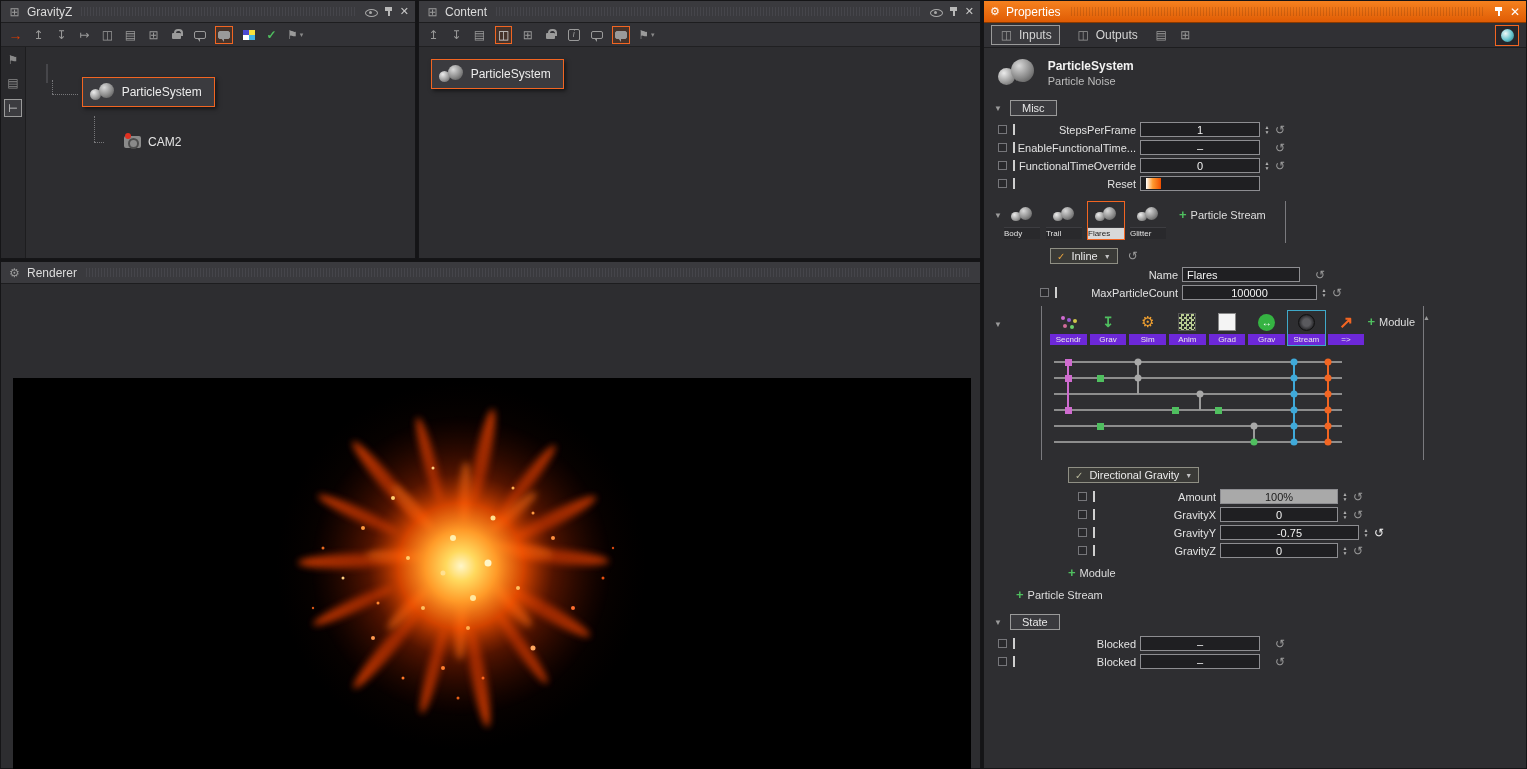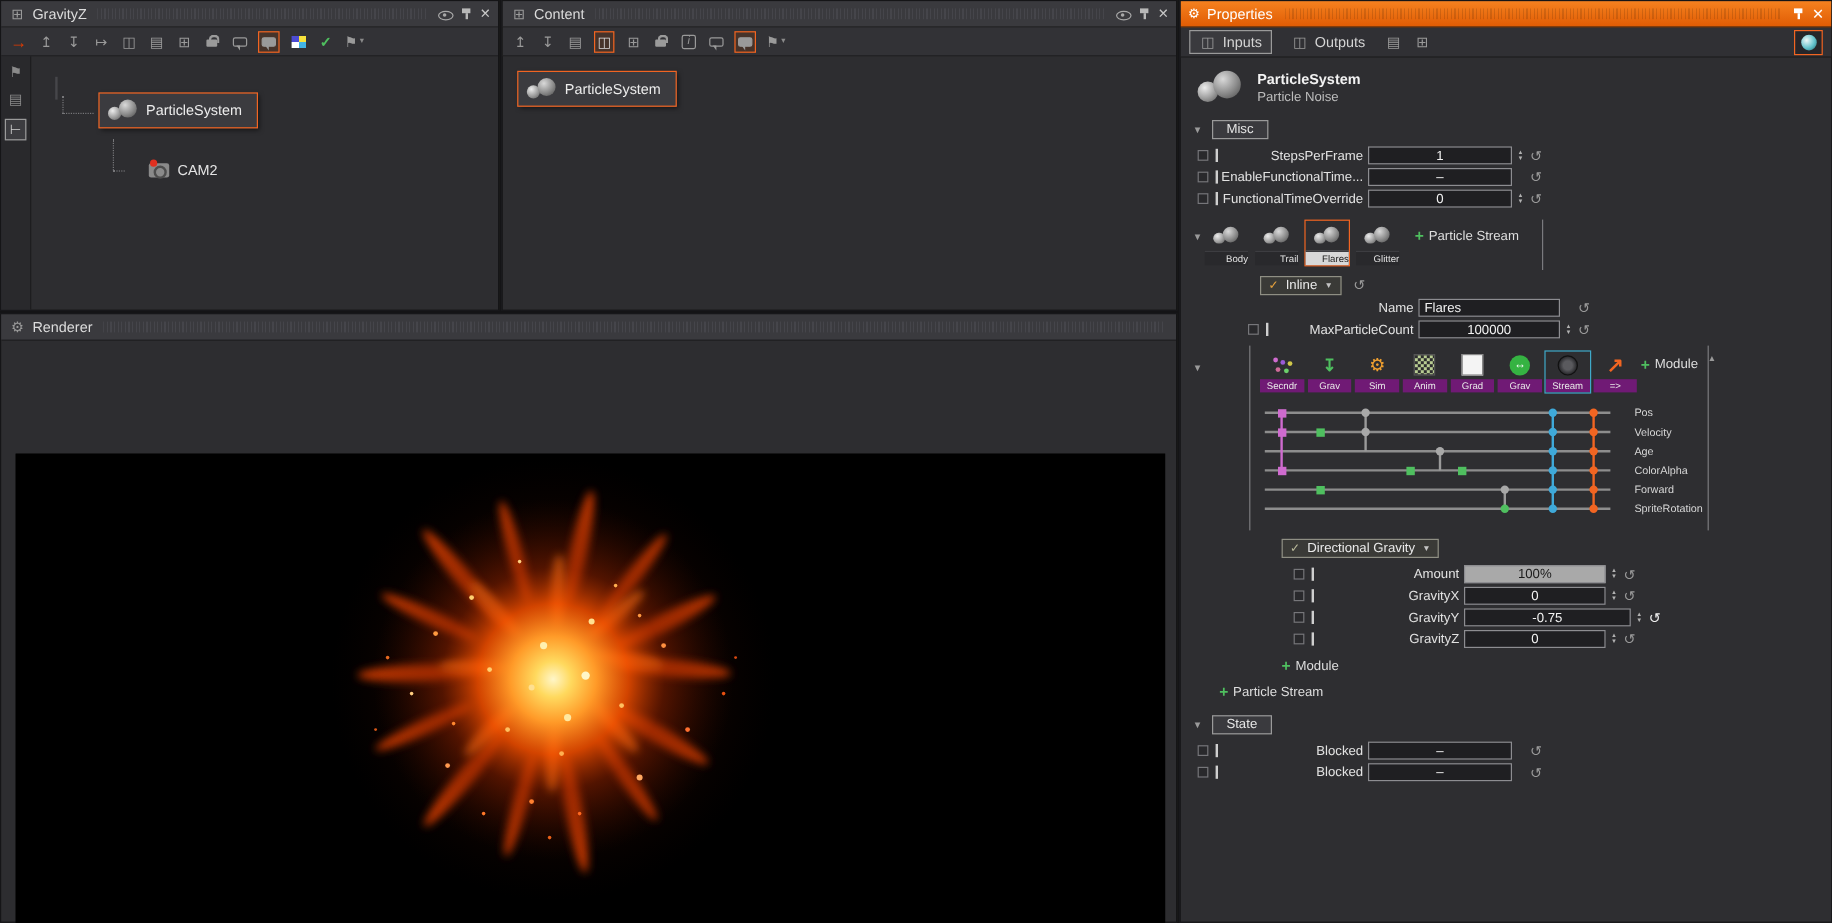--- a/index.html
+++ b/index.html
@@ -90,41 +90,41 @@
 .pinput.leftal{justify-content:flex-start;padding-left:4px}
 .pinput.filled{background:#a9a9a9;color:#1c1c1c;border-color:#8d8d91}
 .reset-chip{width:15px;height:11px;background:linear-gradient(90deg,#ffffff,#ff9a30 45%,#f04e00);margin-left:1px}
 .spin{display:flex;flex-direction:column;margin-left:3px;color:#b2b2b2;font-size:5px;line-height:5px;flex:none;width:8px;text-align:center}
 .spin.ghost{visibility:hidden}
 .reset{margin-left:4px;color:#9a9a9a;font-size:12px;flex:none;line-height:1}
 .reset.bright{color:#f0f0f0}
 
 .streams-row{display:flex;align-items:flex-start;margin:9px 0 4px 0;padding-left:9px;position:relative}
 .streams-group{display:flex;align-items:flex-start;gap:4px;width:283px;border-right:1px solid #7a7a7e;padding-bottom:3px}
-.stream-tab{width:38px;text-align:right;border:1px solid transparent}
+.stream-tab{width:38px;text-align:left;border:1px solid transparent}
 .stream-tab .sicon{height:25px;display:flex;align-items:center;justify-content:center}
 .stream-label{font-size:8px;color:#e2e2e2;background:#29292c;padding:1px 0;border-top:1px solid #3d3d41}
 .stream-tab.selected{border:1px solid #f26522}
 .stream-tab.selected .stream-label{background:#d8d8d8;color:#1c1c1c}
 .add-btn{display:flex;align-items:center;gap:4px;color:#dedede;font-size:11px;white-space:nowrap}
 .plus{color:#4fbf5f;font-weight:bold;font-size:13px}
 .streams-row .add-btn{margin-top:6px;margin-left:8px}
 
 .inline-row{display:flex;align-items:center;height:18px;margin:2px 0 1px 0}
 .combo{display:flex;align-items:center;gap:6px;border:1px solid #8f8f84;background:#3a3a37;padding:1px 6px;font-size:11px;color:#eaeaea}
 .combo .cchk{font-size:10px}
 .combo .carrow{font-size:7px;color:#c4c4c4}
 
 .module-block{position:relative;display:flex;margin:5px 0 2px 0}
 .module-block>.tri{margin:14px 0 0 9px}
 .module-group{margin-left:38px;width:383px;border-left:1px solid #7a7a7e;border-right:1px solid #7a7a7e;padding:5px 0 8px 8px}
 .module-icons{display:flex;align-items:flex-start;gap:3px}
 .mtile{width:37px;text-align:center}
 .mtile .micon{height:22px;display:flex;align-items:center;justify-content:center}
-.mtile .mlabel{font-size:8px;color:#e8e8e8;background:#701a75;padding:1px 0;margin-top:1px}
+.mtile .mlabel{font-size:8px;color:#e8e8e8;background:#6d28d9;padding:1px 0;margin-top:1px}
 .mtile.outlined{outline:1px solid #3fa9c9}
 .secndr-dots{width:4px;height:4px;border-radius:50%;background:#d06bd0;box-shadow:6px 2px 0 #9a5ad6,2px 8px 0 #d06b9a,9px 9px 0 #6bd06b,12px 3px 0 #d0c84a;margin:-8px 0 0 -10px}
 .grav-g{color:#4fbf5f;font-size:14px;font-weight:bold}
 .sim-g{color:#f0a030;font-size:15px}
 .noise-sq{width:18px;height:18px;background:repeating-conic-gradient(#b8cc92 0% 25%,#2c2c2e 0% 50%);background-size:5px 5px;border:1px solid #555}
 .grad-sq{width:18px;height:18px;background:#f4f4f4;border:1px solid #888}
 .anim-c{width:17px;height:17px;border-radius:50%;background:#35b342;color:#fff;font-size:10px;display:flex;align-items:center;justify-content:center}
 .sprit-c{width:17px;height:17px;border-radius:50%;background:radial-gradient(circle,#5a5a5e 35%,#232326 75%);border:1px solid #111}
 .fwd-g{color:#f26522;font-size:17px;font-weight:bold}
 .module-add{margin-left:auto;margin-right:8px;margin-top:3px}
@@ -402,20 +402,28 @@
       <span class="chk"></span>
         <span class="vbar"></span>
       <span class="plabel">FunctionalTimeOverride</span>
       <div class="pinput">0</div>
       <span class="spin">
           <span>▲</span>
           <span>▼</span>
         </span>
       <span class="reset">↺</span>
     </div>
+    <div class="prow">
+      <span class="chk"></span>
+        <span class="vbar"></span>
+      <span class="plabel">Reset</span>
+      <div class="pinput leftal">
+          <span class="reset-chip"></span>
+        </div>
+    </div>
 
     <div class="streams-row">
       <span class="tri" style="margin-top:10px">▼</span>
       <div class="streams-group">
         <div class="stream-tab">
           <div class="sicon">
               <span class="particle-icon" style="--s:0.82"></span>
             </div>
           <div class="stream-label">Body</div>
         </div>
@@ -459,21 +467,21 @@
       <span class="spin ghost">
           <span>▲</span>
           <span>▼</span>
         </span>
       <span class="reset">↺</span>
     </div>
     <div class="prow">
       <span class="chk" style="margin-left:56px"></span>
         <span class="vbar"></span>
       <span class="plabel">MaxParticleCount</span>
-      <div class="pinput" style="width:118px">100000</div>
+      <div class="pinput" style="width:135px">100000</div>
       <span class="spin">
           <span>▲</span>
           <span>▼</span>
         </span>
       <span class="reset">↺</span>
     </div>
 
     <div class="module-block">
       <span class="tri">▼</span>
       <div class="module-group">
@@ -575,28 +583,20 @@
               </g>
             <g fill="#f26522">
                 <circle cx="278" cy="10" r="3.5"></circle>
                 <circle cx="278" cy="26" r="3.5"></circle>
                 <circle cx="278" cy="42" r="3.5"></circle>
                 <circle cx="278" cy="58" r="3.5"></circle>
                 <circle cx="278" cy="74" r="3.5"></circle>
                 <circle cx="278" cy="90" r="3.5"></circle>
               </g>
           </svg>
-          <div class="graph-labels">
-            <div>Pos</div>
-            <div>Velocity</div>
-            <div>Age</div>
-            <div>ColorAlpha</div>
-            <div>Forward</div>
-            <div>SpriteRotation</div>
-          </div>
         </div>
       </div>
       <span class="collapse-tri">▲</span>
     </div>
 
     <div class="inline-row" style="padding-left:84px;margin-top:6px">
       <div class="combo">
         <span class="cchk" style="color:#b8b89a">✓</span>
         <span>Directional Gravity</span>
         <span class="carrow">▼</span>

